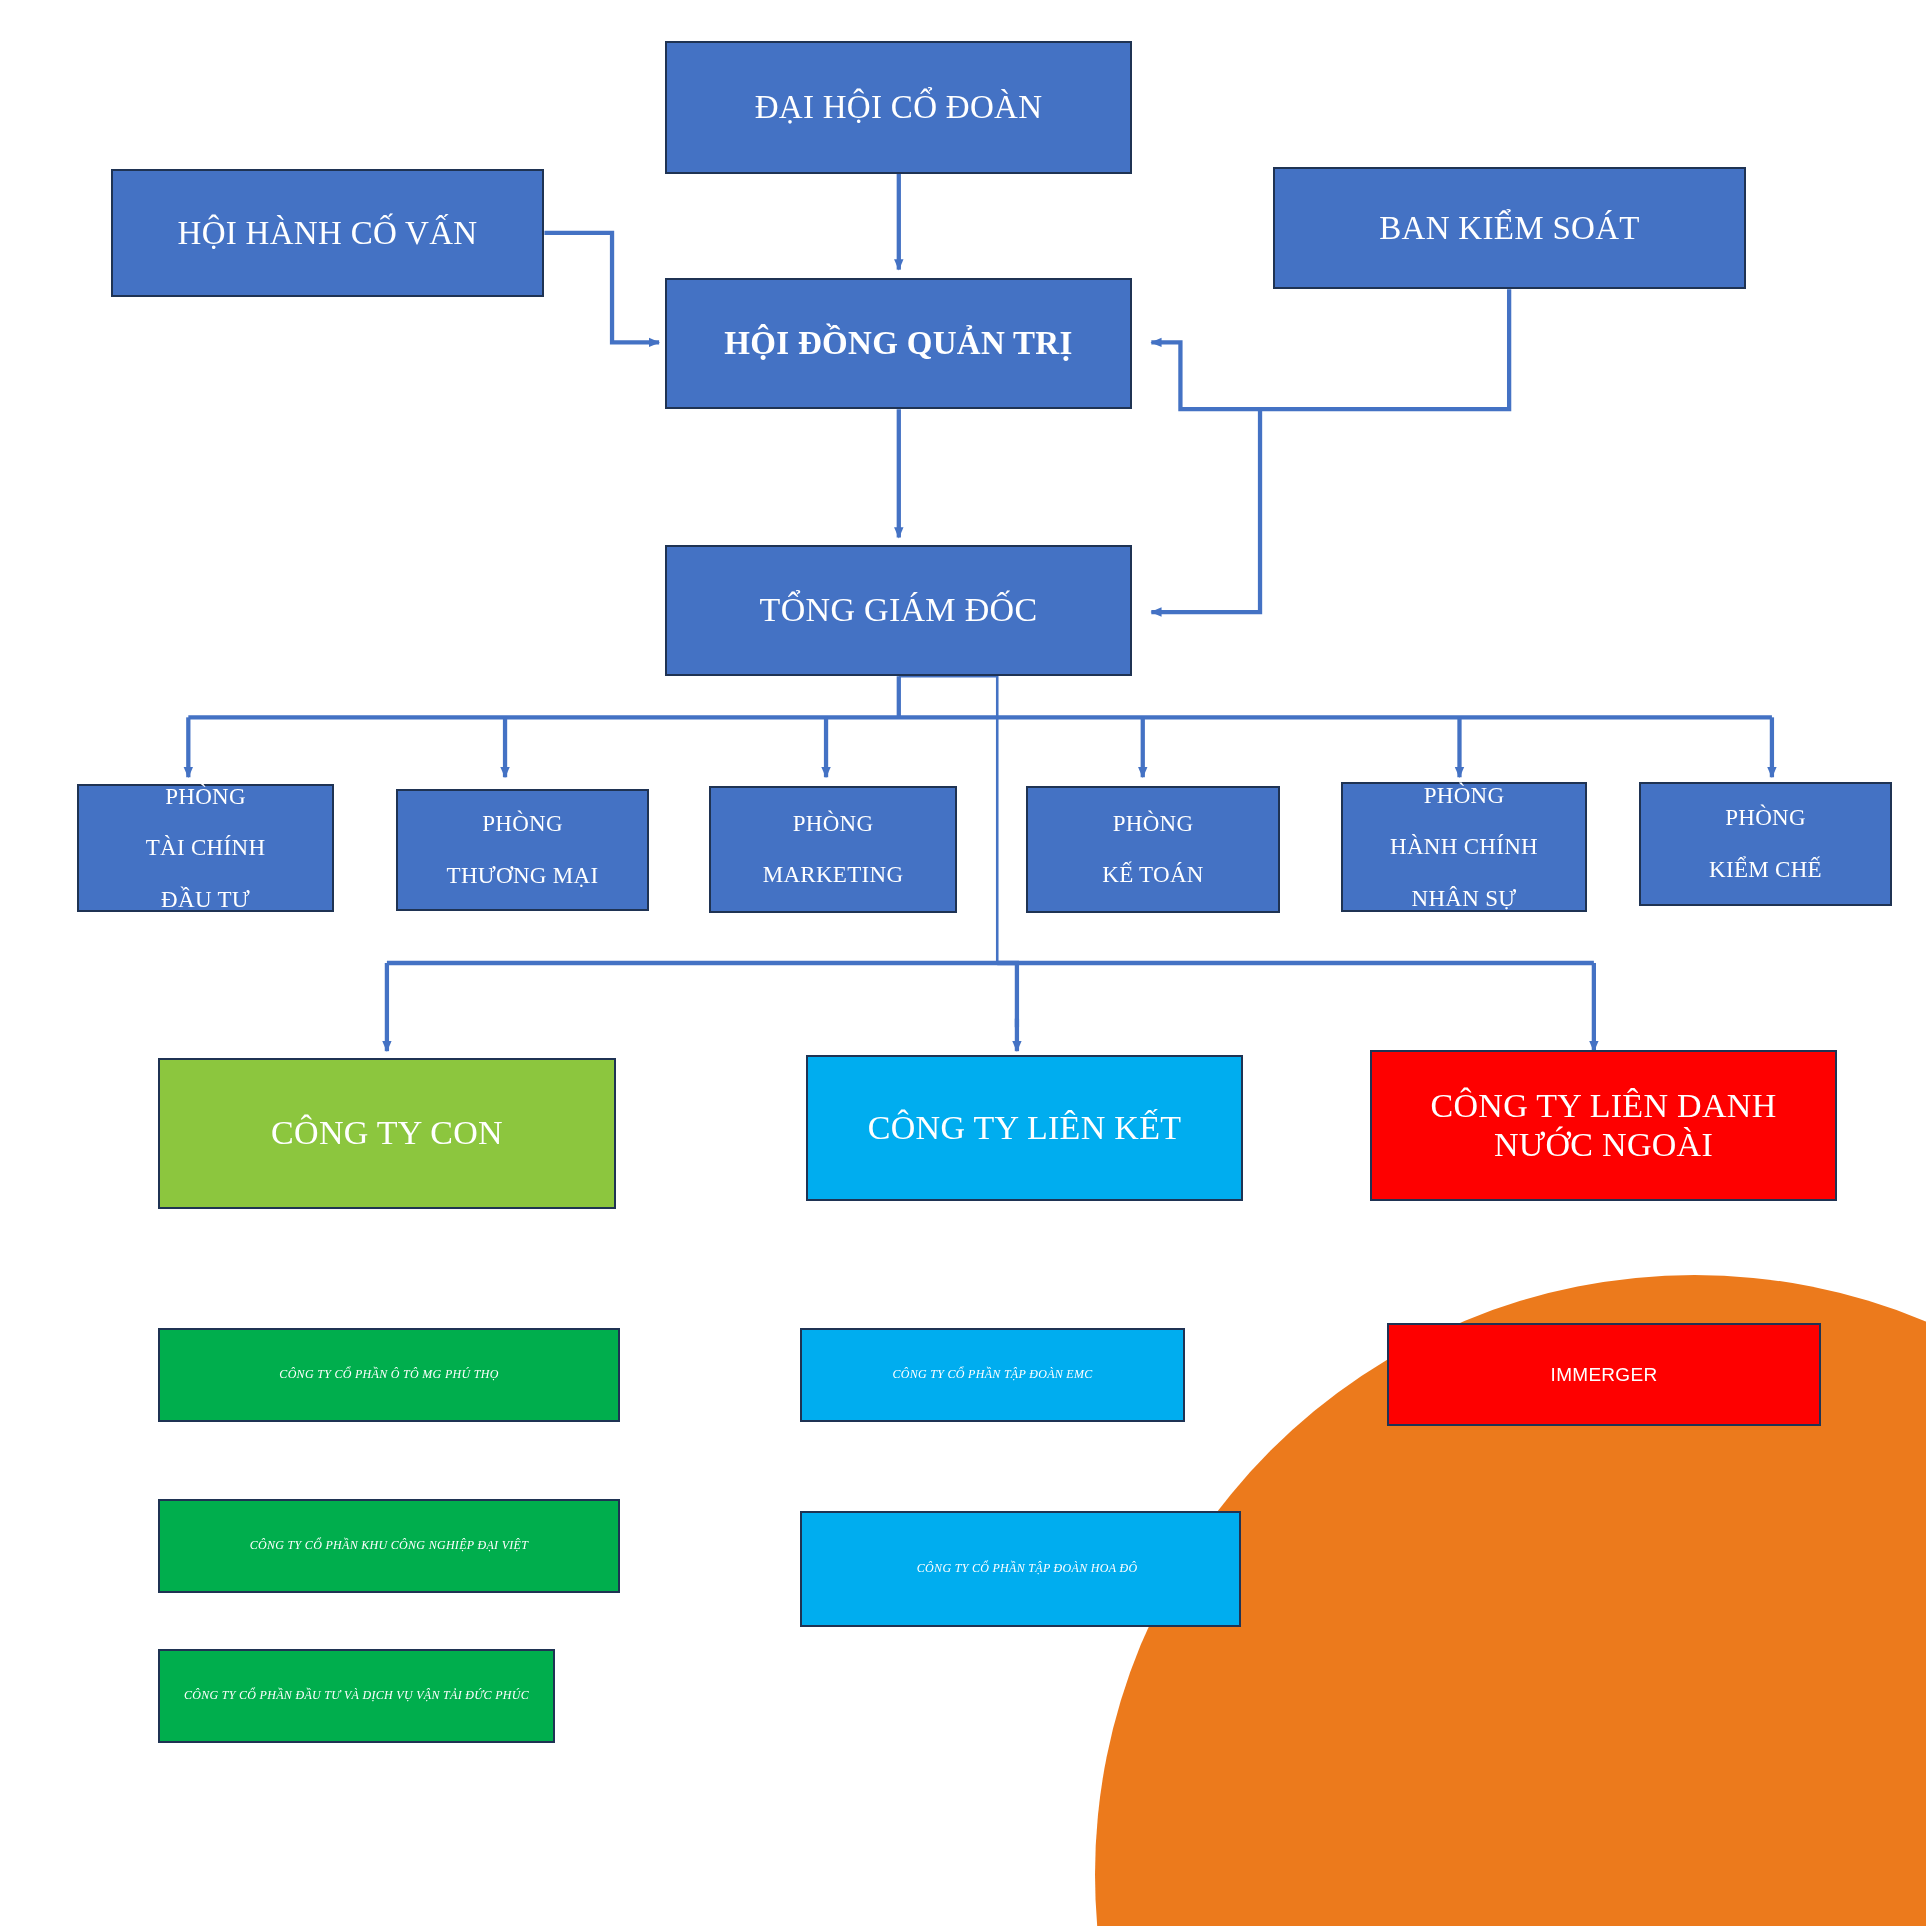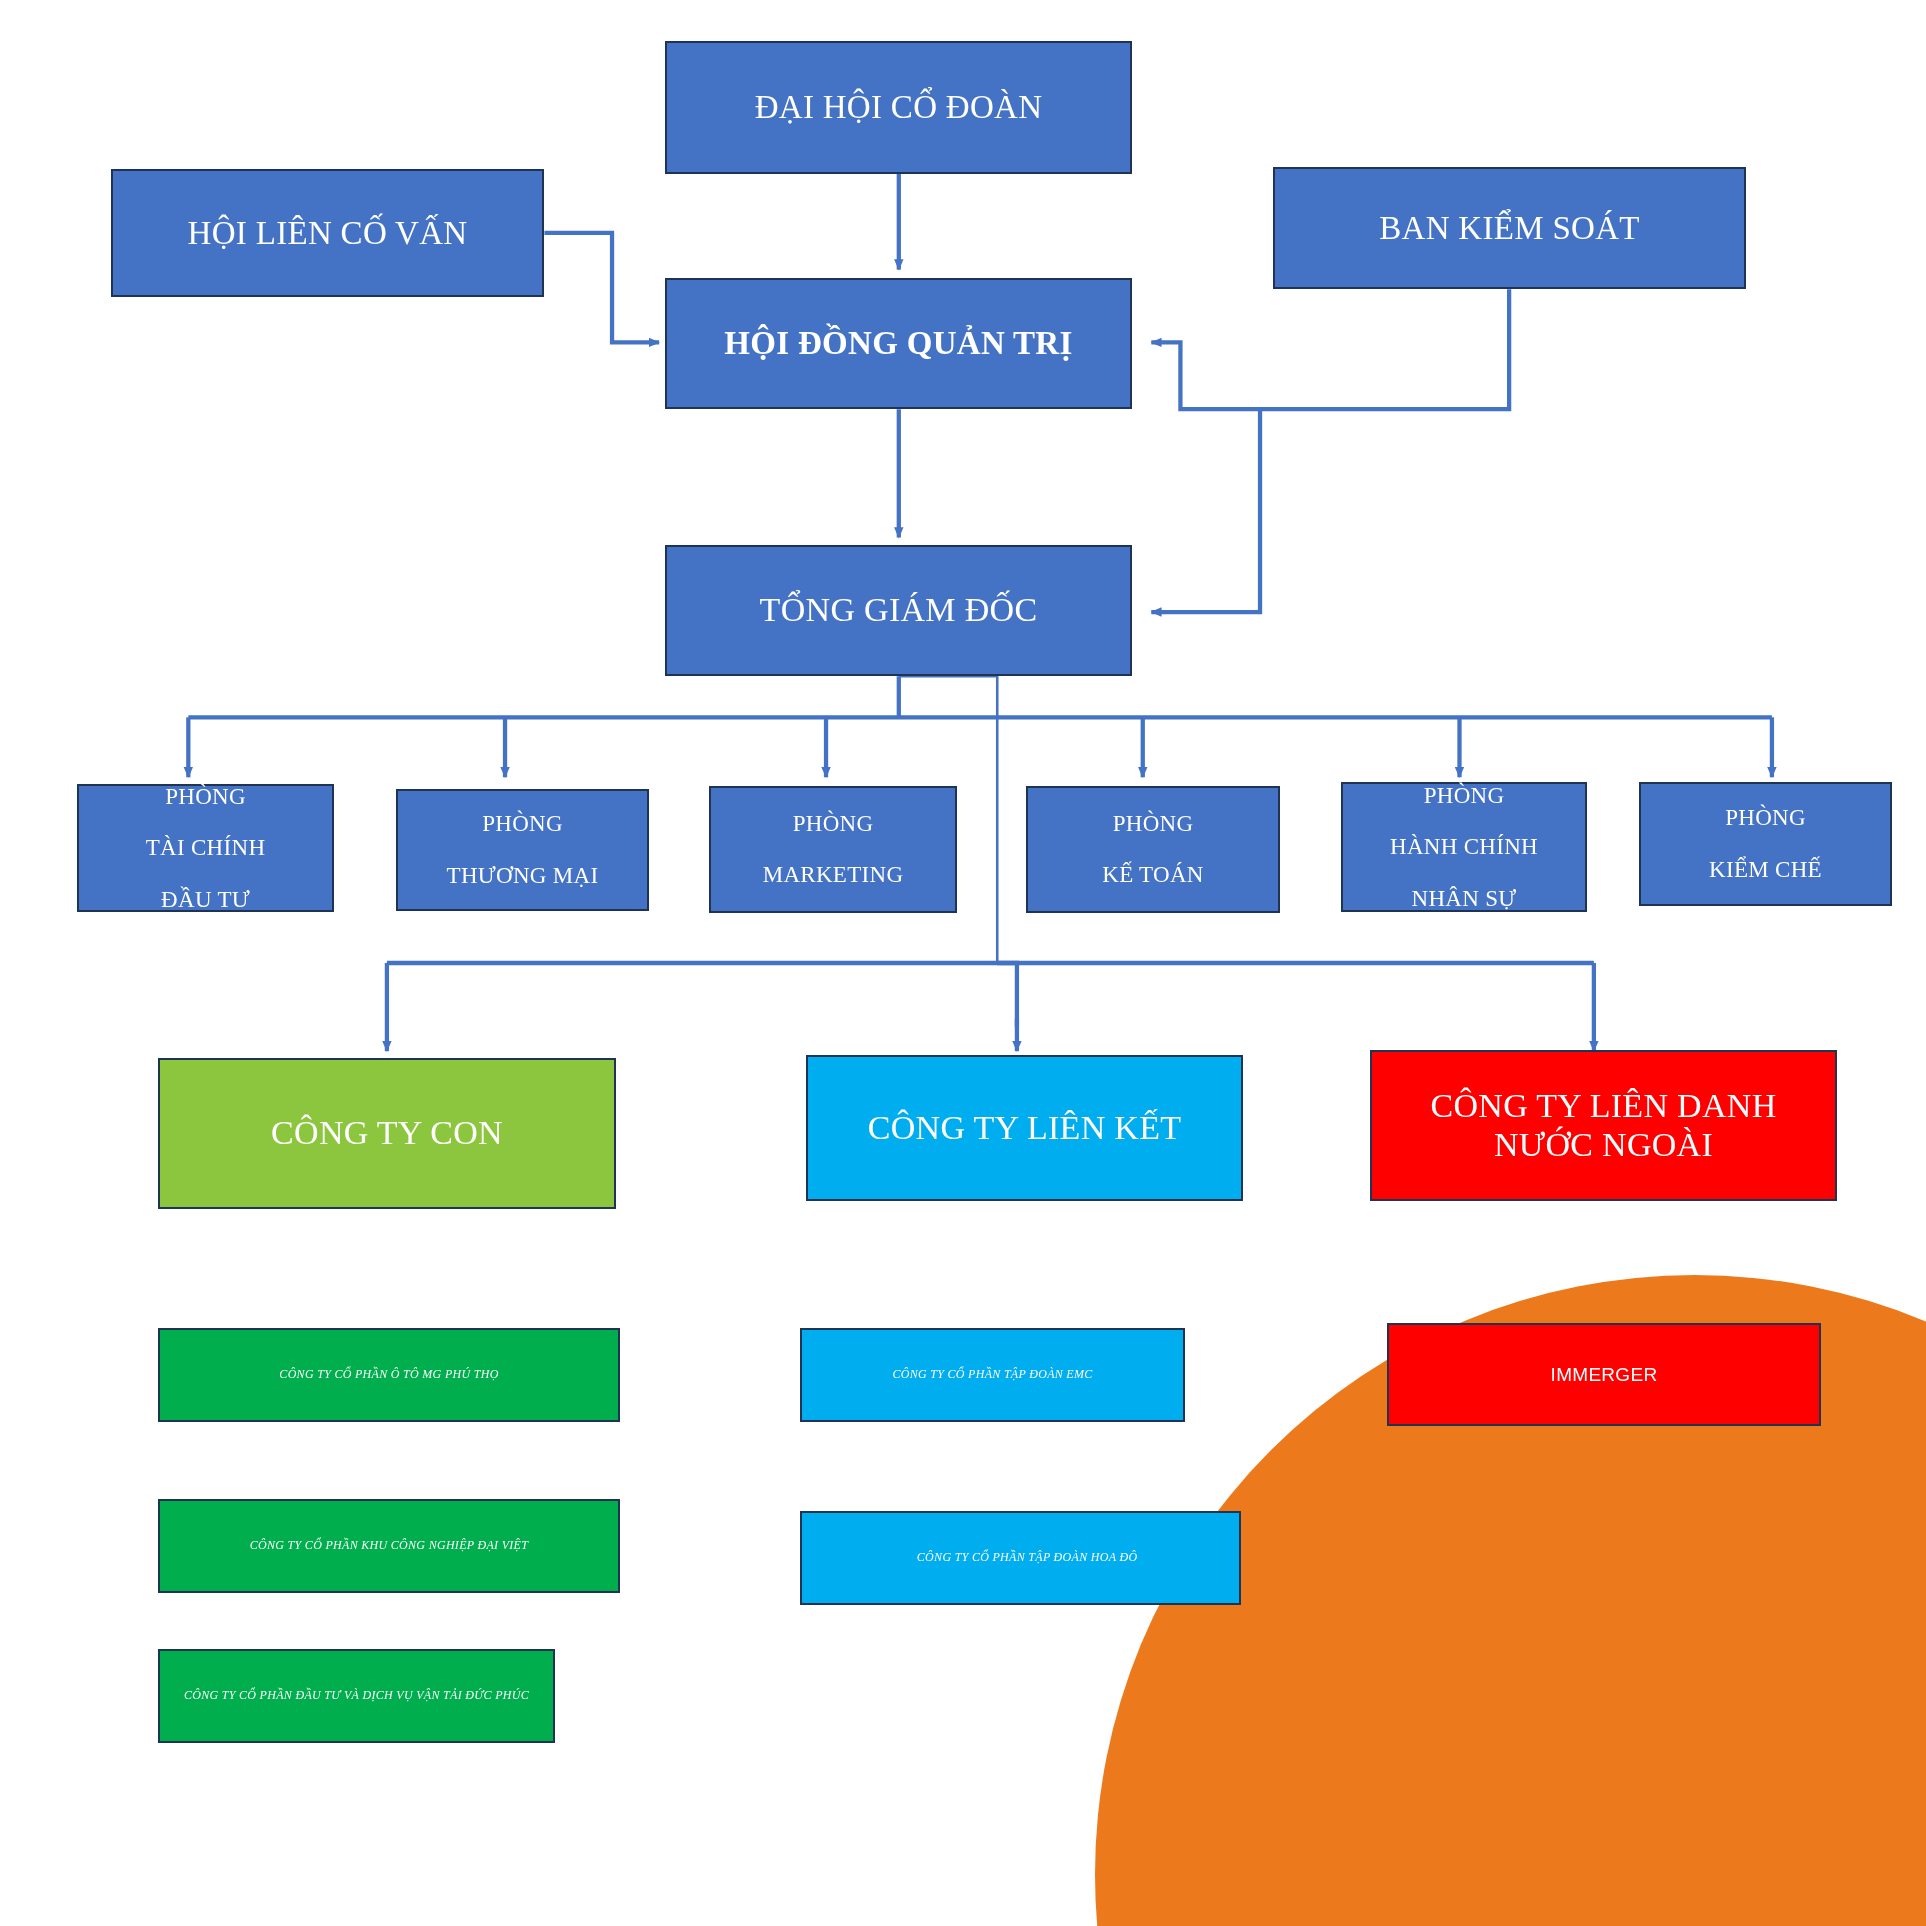--- a/index.html
+++ b/index.html
@@ -109,21 +109,21 @@
       <path d="M1188,1190 L1188,1228"></path>
       <path d="M1862,1125 L1862,1228"></path>
     </g>
   </svg>
 
   <div class="node blue t-lg" style="left:665px;top:41px;width:467px;height:133px;">
     <span>ĐẠI HỘI CỔ ĐOÀN</span>
   </div>
 
   <div class="node blue t-lg" style="left:111px;top:169px;width:433px;height:128px;">
-    <span>HỘI LIÊN CỐ VẤN</span>
+    <span>HỘI HÀNH CỐ VẤN</span>
   </div>
 
   <div class="node blue t-lg" style="left:1273px;top:167px;width:473px;height:122px;">
     <span>BAN KIỂM SOÁT</span>
   </div>
 
   <div class="node blue t-lg bold" style="left:665px;top:278px;width:467px;height:131px;">
     <span>HỘI ĐỒNG QUẢN TRỊ</span>
   </div>
 
@@ -197,21 +197,21 @@
 
   <div class="node green t-xs" style="left:158px;top:1649px;width:397px;height:94px;">
     <span>CÔNG TY CỔ PHẦN ĐẦU TƯ VÀ DỊCH VỤ VẬN TẢI ĐỨC PHÚC</span>
   </div>
 
 
   <div class="node cyan t-xs" style="left:800px;top:1328px;width:385px;height:94px;">
     <span>CÔNG TY CỔ PHẦN TẬP ĐOÀN EMC</span>
   </div>
 
-  <div class="node cyan t-xs" style="left:800px;top:1511px;width:441px;height:94px;padding-left:20px;">
+  <div class="node cyan t-xs" style="left:800px;top:1511px;width:441px;height:116px;padding-left:20px;">
     <span>CÔNG TY CỔ PHẦN TẬP ĐOÀN HOA ĐÔ</span>
   </div>
 
   <div class="node red sans" style="left:1387px;top:1323px;width:434px;height:103px;">
     <span>IMMERGER</span>
   </div>
 
 </div>
 
 

